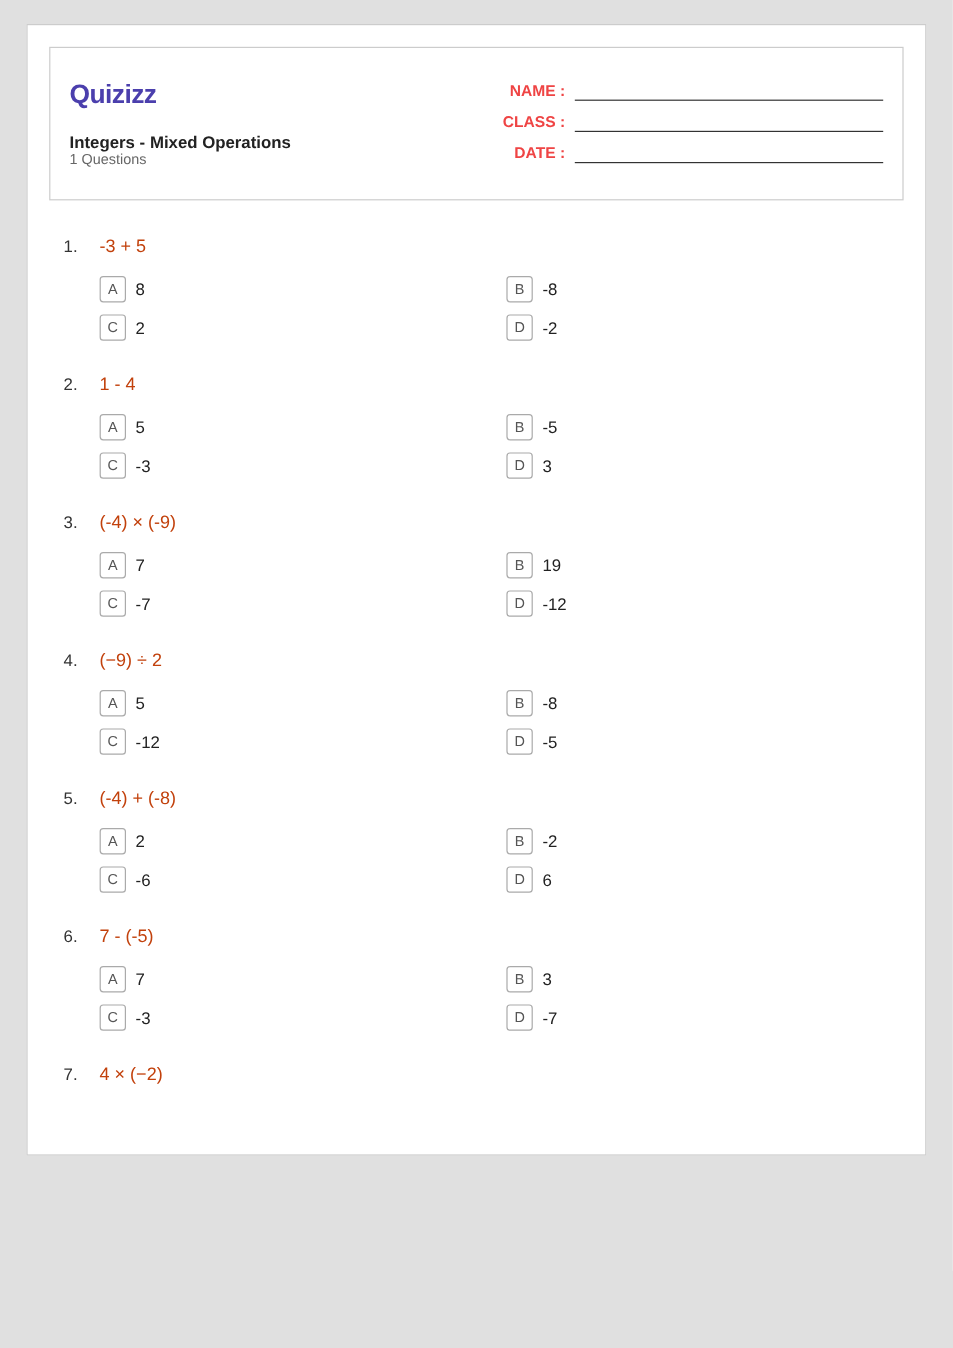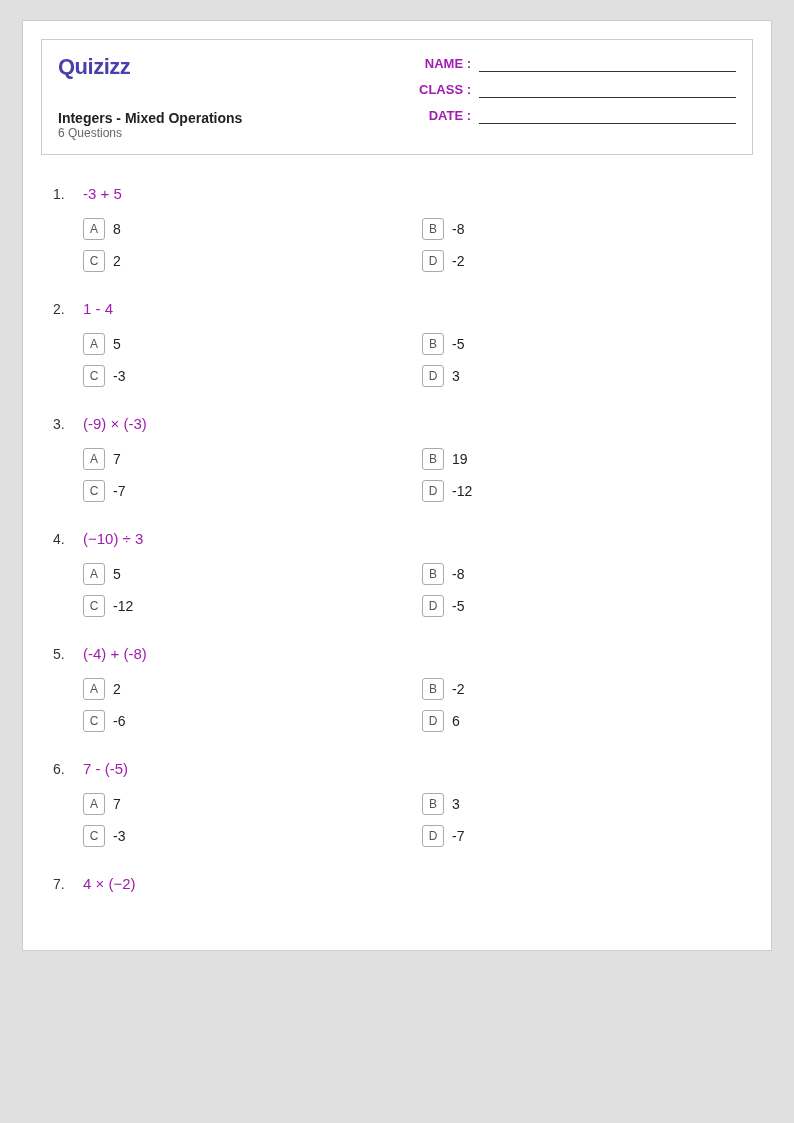--- a/index.html
+++ b/index.html
@@ -16,57 +16,57 @@
       width: 750px;
       background: #fff;
       border: 1px solid #ccc;
       padding: 0;
       position: relative;
     }
     
     .header {
       border: 1px solid #ccc;
       margin: 18px 18px 0 18px;
-      padding: 14px 16px;
+      padding: 26px 16px;
       display: flex;
       justify-content: space-between;
       align-items: flex-start;
     }
     .header-left {}
     .logo {
       font-size: 22px;
       font-weight: bold;
       color: #4b3fad;
       letter-spacing: -0.5px;
     }
     .quiz-title {
       font-size: 14px;
       font-weight: bold;
       color: #222;
-      margin-top: 30px;
+      margin-top: 18px;
     }
     .quiz-subtitle {
       font-size: 12px;
       color: #666;
     }
     .header-right {
       display: flex;
       flex-direction: column;
       gap: 8px;
       min-width: 320px;
     }
     .field-row {
       display: flex;
       align-items: center;
       gap: 8px;
     }
     .field-label {
       font-size: 13px;
       font-weight: bold;
-      color: #a21caf;
+      color: #ef4444;
       min-width: 55px;
       text-align: right;
     }
     .field-line {
       flex: 1;
       border: none;
       border-bottom: 1px solid #333;
       height: 18px;
       background: transparent;
       outline: none;
@@ -87,21 +87,21 @@
       margin-bottom: 16px;
       margin-top: 20px;
     }
     .question-num {
       font-size: 14px;
       color: #333;
       min-width: 20px;
     }
     .question-text {
       font-size: 15px;
-      color: #a21caf;
+      color: #c2410c;
     }
     .options-grid {
       display: grid;
       grid-template-columns: 1fr 1fr;
       gap: 10px 20px;
       padding-left: 30px;
     }
     .option {
       display: flex;
       align-items: center;
@@ -128,21 +128,21 @@
 <body>
 
 <div class="page">
 
   <div class="header">
     <div class="header-left">
       <div class="logo">
         <span>Quizizz</span>
       </div>
       <div class="quiz-title">Integers - Mixed Operations</div>
-      <div class="quiz-subtitle">6 Questions</div>
+      <div class="quiz-subtitle">1 Questions</div>
     </div>
     <div class="header-right">
       <div class="field-row">
         <span class="field-label">NAME :</span>
         <input class="field-line" type="text" style="">
       </div>
       <div class="field-row">
         <span class="field-label">CLASS :</span>
         <input class="field-line" type="text" style="">
       </div>
@@ -199,21 +199,21 @@
           </div>
           <div class="option">
             <div class="option-label">D</div>
             <div class="option-value">3</div>
           </div>
         </div>
       </div>
       <div class="question-block">
         <div class="question-header">
           <span class="question-num">3.</span>
-          <span class="question-text">(-9) × (-3)</span>
+          <span class="question-text">(-4) × (-9)</span>
         </div>
         <div class="options-grid">
           <div class="option">
             <div class="option-label">A</div>
             <div class="option-value">7</div>
           </div>
           <div class="option">
             <div class="option-label">B</div>
             <div class="option-value">19</div>
           </div>
@@ -223,21 +223,21 @@
           </div>
           <div class="option">
             <div class="option-label">D</div>
             <div class="option-value">-12</div>
           </div>
         </div>
       </div>
       <div class="question-block">
         <div class="question-header">
           <span class="question-num">4.</span>
-          <span class="question-text">(−10) ÷ 3</span>
+          <span class="question-text">(−9) ÷ 2</span>
         </div>
         <div class="options-grid">
           <div class="option">
             <div class="option-label">A</div>
             <div class="option-value">5</div>
           </div>
           <div class="option">
             <div class="option-label">B</div>
             <div class="option-value">-8</div>
           </div>

